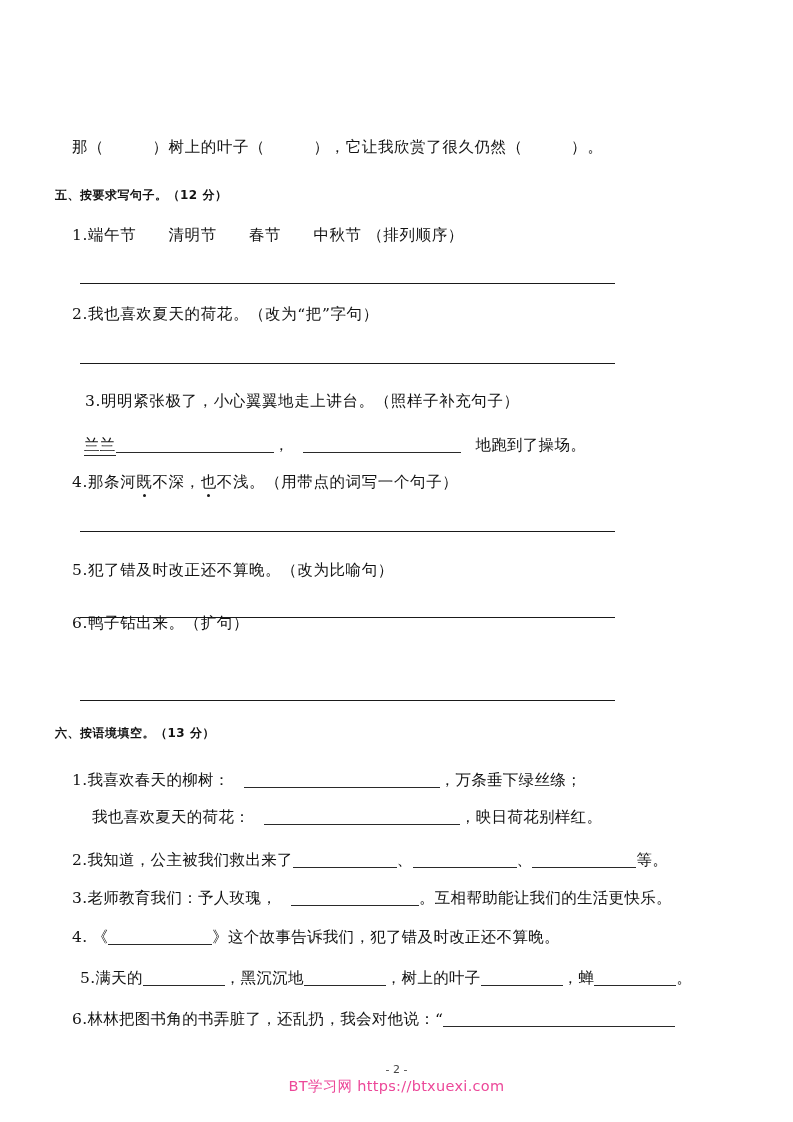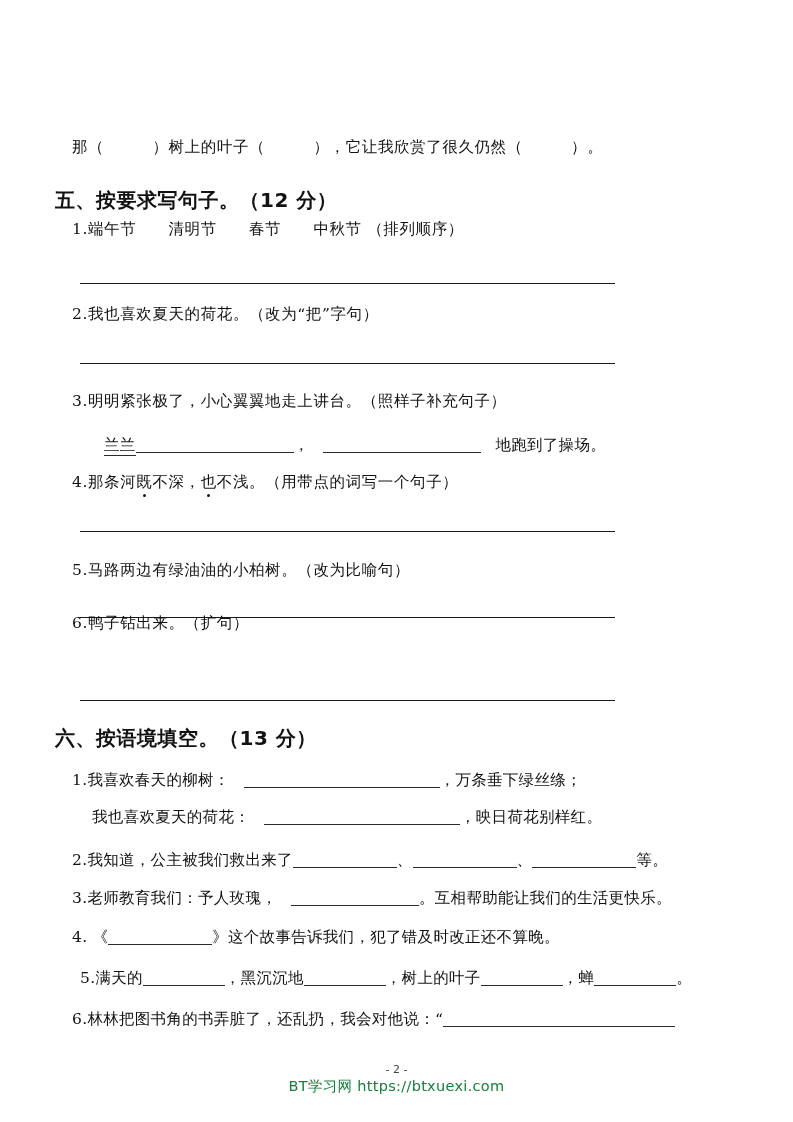--- a/index.html
+++ b/index.html
@@ -23,21 +23,21 @@
     letter-spacing: 0.6px;
   }
   .song {
     font-family: "DejaVu Serif", serif;
     font-size: 15.5px;
     letter-spacing: 0.3px;
   }
   .hei {
     font-family: "DejaVu Sans", sans-serif;
     font-weight: bold;
-    font-size: 20px;
+    font-size: 12px;
     letter-spacing: 0.5px;
   }
 
   
   .row {
     position: absolute;
     white-space: nowrap;
     line-height: 1.25;
   }
 
@@ -108,62 +108,62 @@
     font-size: 11px;
     color: #444;
   }
   .watermark {
     position: absolute;
     left: 0;
     right: 0;
     text-align: center;
     font-family: "DejaVu Sans", sans-serif;
     font-size: 14.5px;
-    color: #15803d;
+    color: #ec4899;
     letter-spacing: 0.3px;
   }
 </style>
 </head>
 <body>
 
 <div class="page">
 
 
   <div class="row kai" style="top:138px; left:72px;">
     <span>那（　　　）树上的叶子（　　　），它让我欣赏了很久仍然（　　　）。</span>
   </div>
 
   <div class="row hei heading" style="top:188px;">
     <span>五、按要求写句子。（12 分）</span>
   </div>
 
-  <div class="row kai item" style="top:220px;">
+  <div class="row kai item" style="top:226px;">
     <span>1.</span><span>端午节　　清明节　　春节　　中秋节 （排列顺序）</span>
   </div>
   <div class="answer-line" style="top:283px;"></div>
 
   <div class="row kai item" style="top:305px;">
     <span>2.</span><span>我也喜欢夏天的荷花。（改为“把”字句）</span>
   </div>
   <div class="answer-line" style="top:363px;"></div>
 
-  <div class="row kai item" style="top:392px;">
+  <div class="row kai item" style="top:392px;margin-left:13px;">
     <span>3.</span><span>明明紧张极了，小心翼翼地走上讲台。（照样子补充句子）</span>
   </div>
-  <div class="row song" style="top:436px; left:84px;margin-left:20px;">
+  <div class="row song" style="top:436px; left:84px;">
     <span class="uline">兰兰</span><span class="blank b-xl"></span><span>，</span><span class="sp-s"></span><span class="blank b-xl"></span><span class="sp-s"></span><span>地跑到了操场。</span>
   </div>
 
   <div class="row kai item" style="top:473px;">
     <span>4.</span><span>那条河</span><span class="dotted">既</span><span>不深，</span><span class="dotted">也</span><span>不浅。（用带点的词写一个句子）</span>
   </div>
   <div class="answer-line" style="top:531px;"></div>
 
   <div class="row kai item" style="top:561px;">
-    <span>5.</span><span>马路两边有绿油油的小柏树。（改为比喻句）</span>
+    <span>5.</span><span>犯了错及时改正还不算晚。（改为比喻句）</span>
   </div>
   <div class="answer-line" style="top:617px;"></div>
 
   <div class="row kai item" style="top:614px;">
     <span>6.</span><span>鸭子钻出来。（扩句）</span>
   </div>
   <div class="answer-line" style="top:700px;"></div>
 
   <div class="row hei heading" style="top:726px;">
     <span>六、按语境填空。（13 分）</span>

